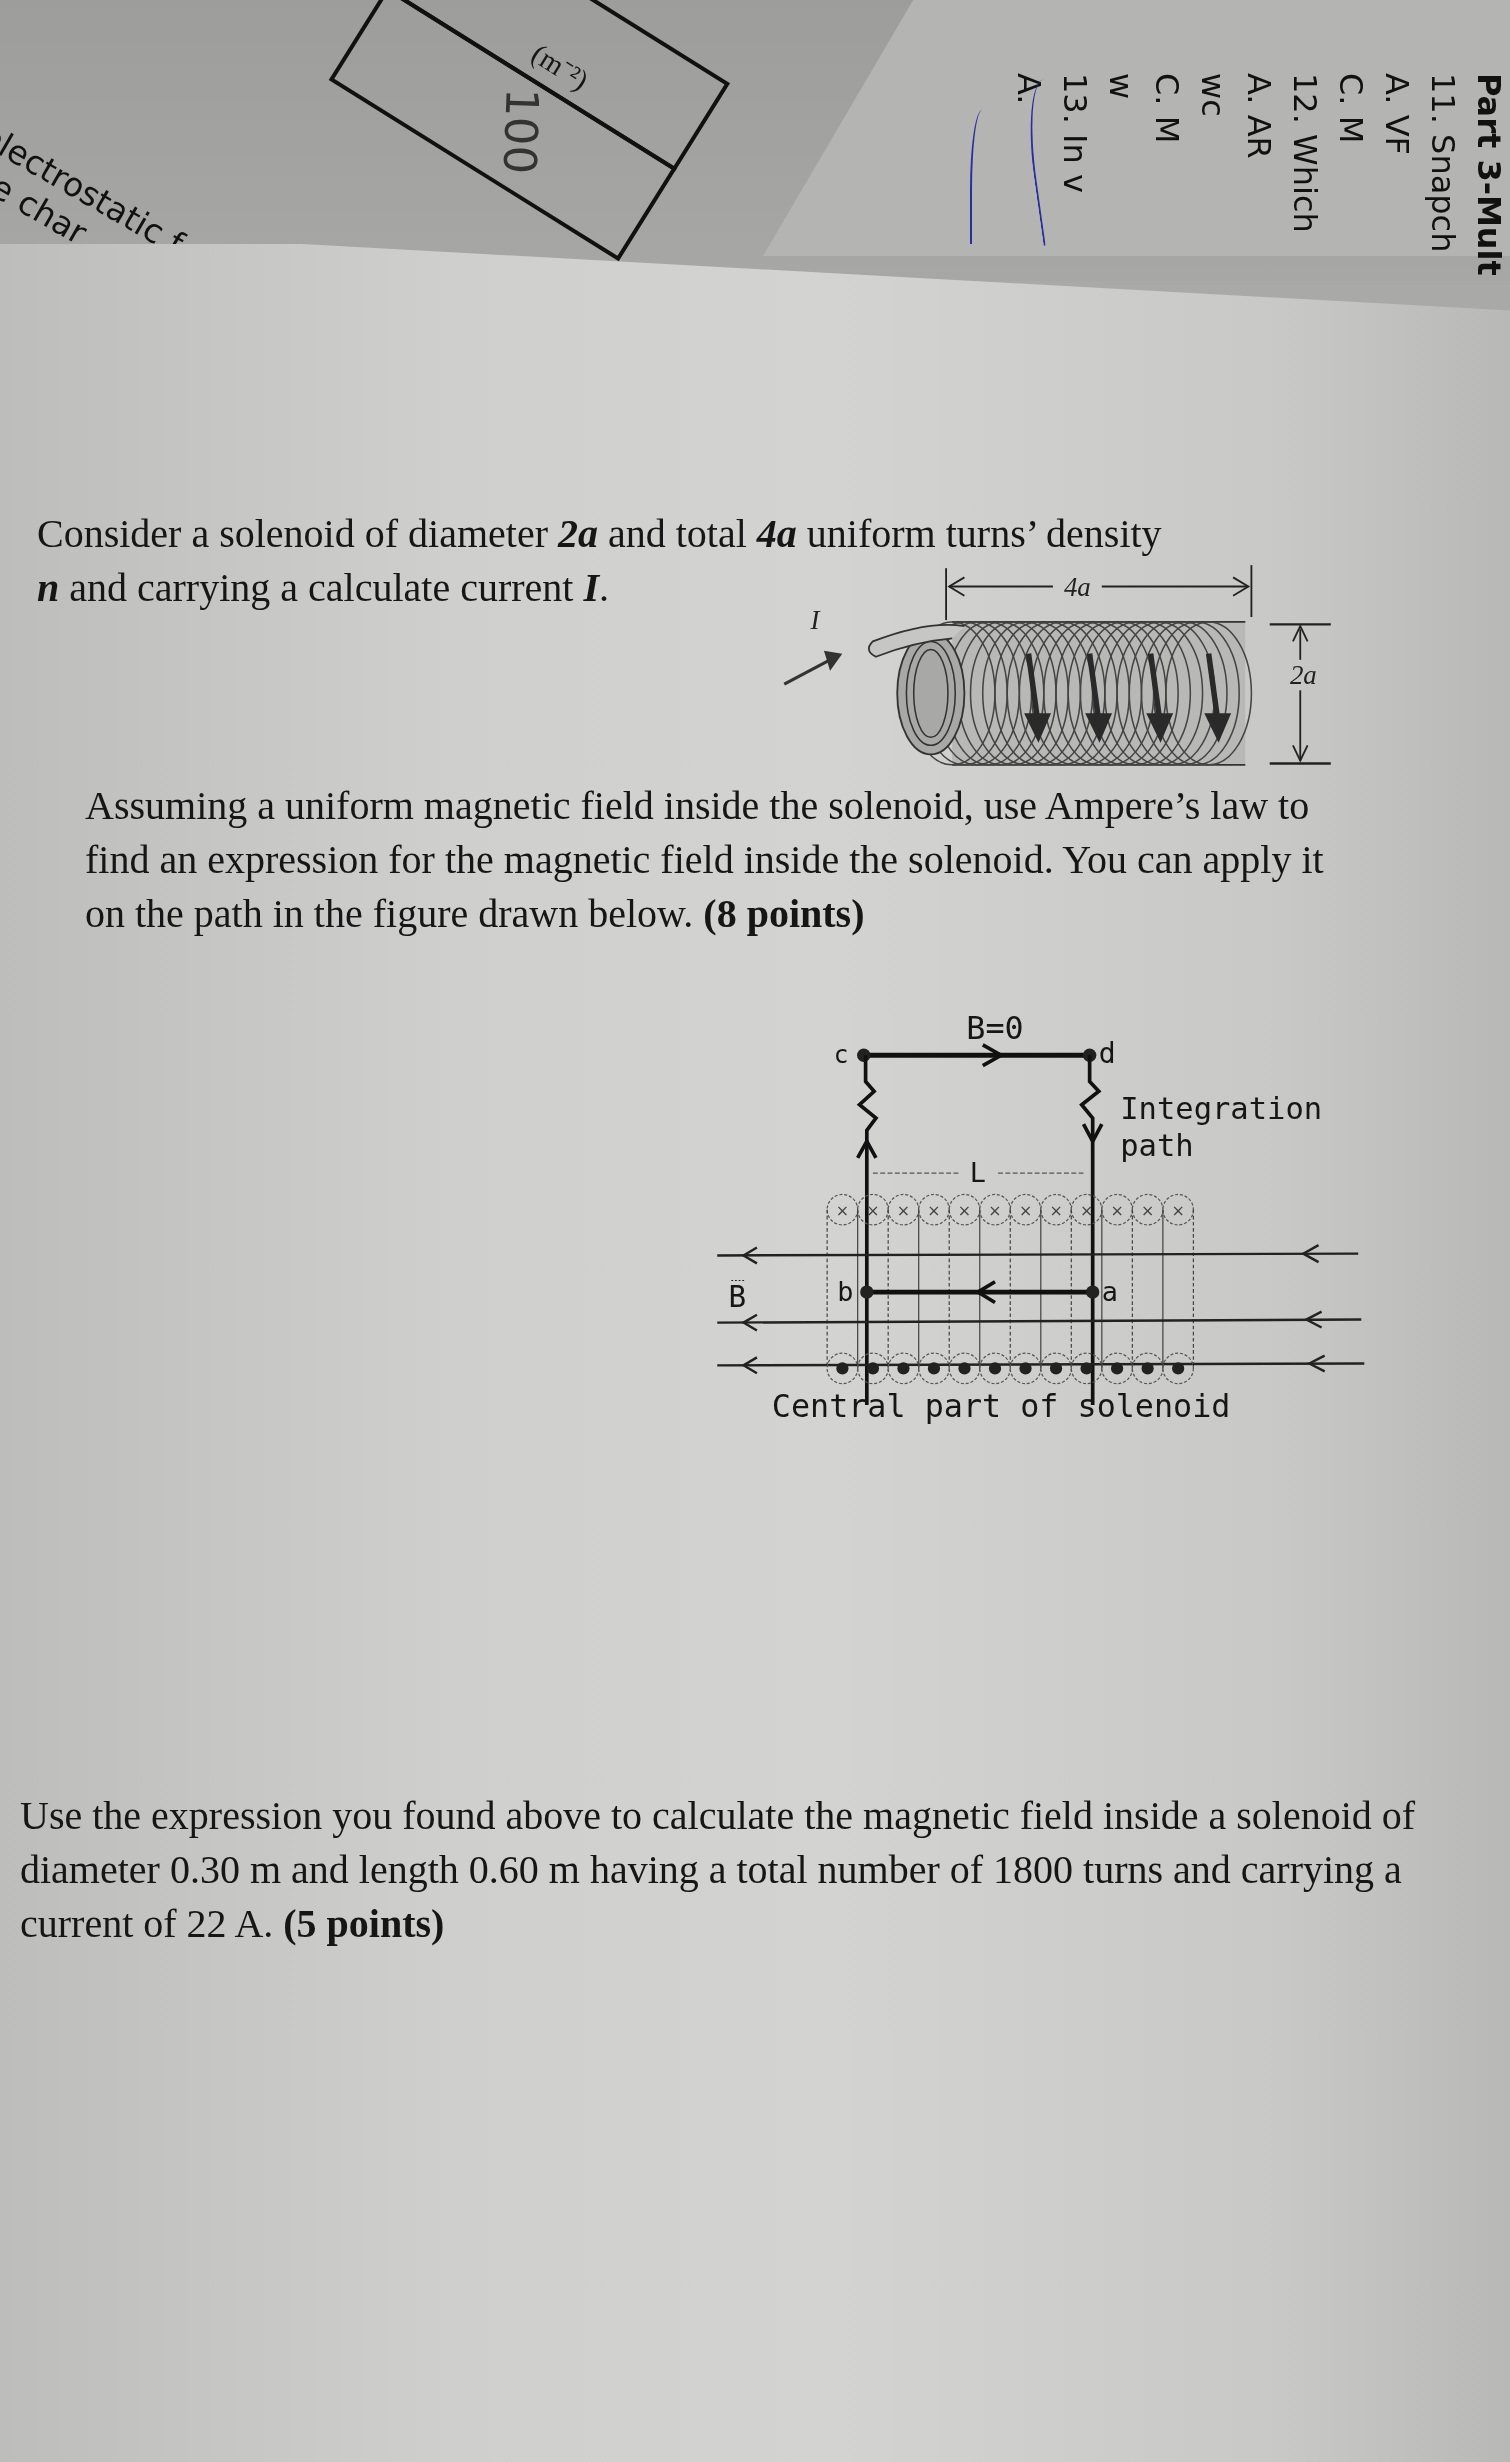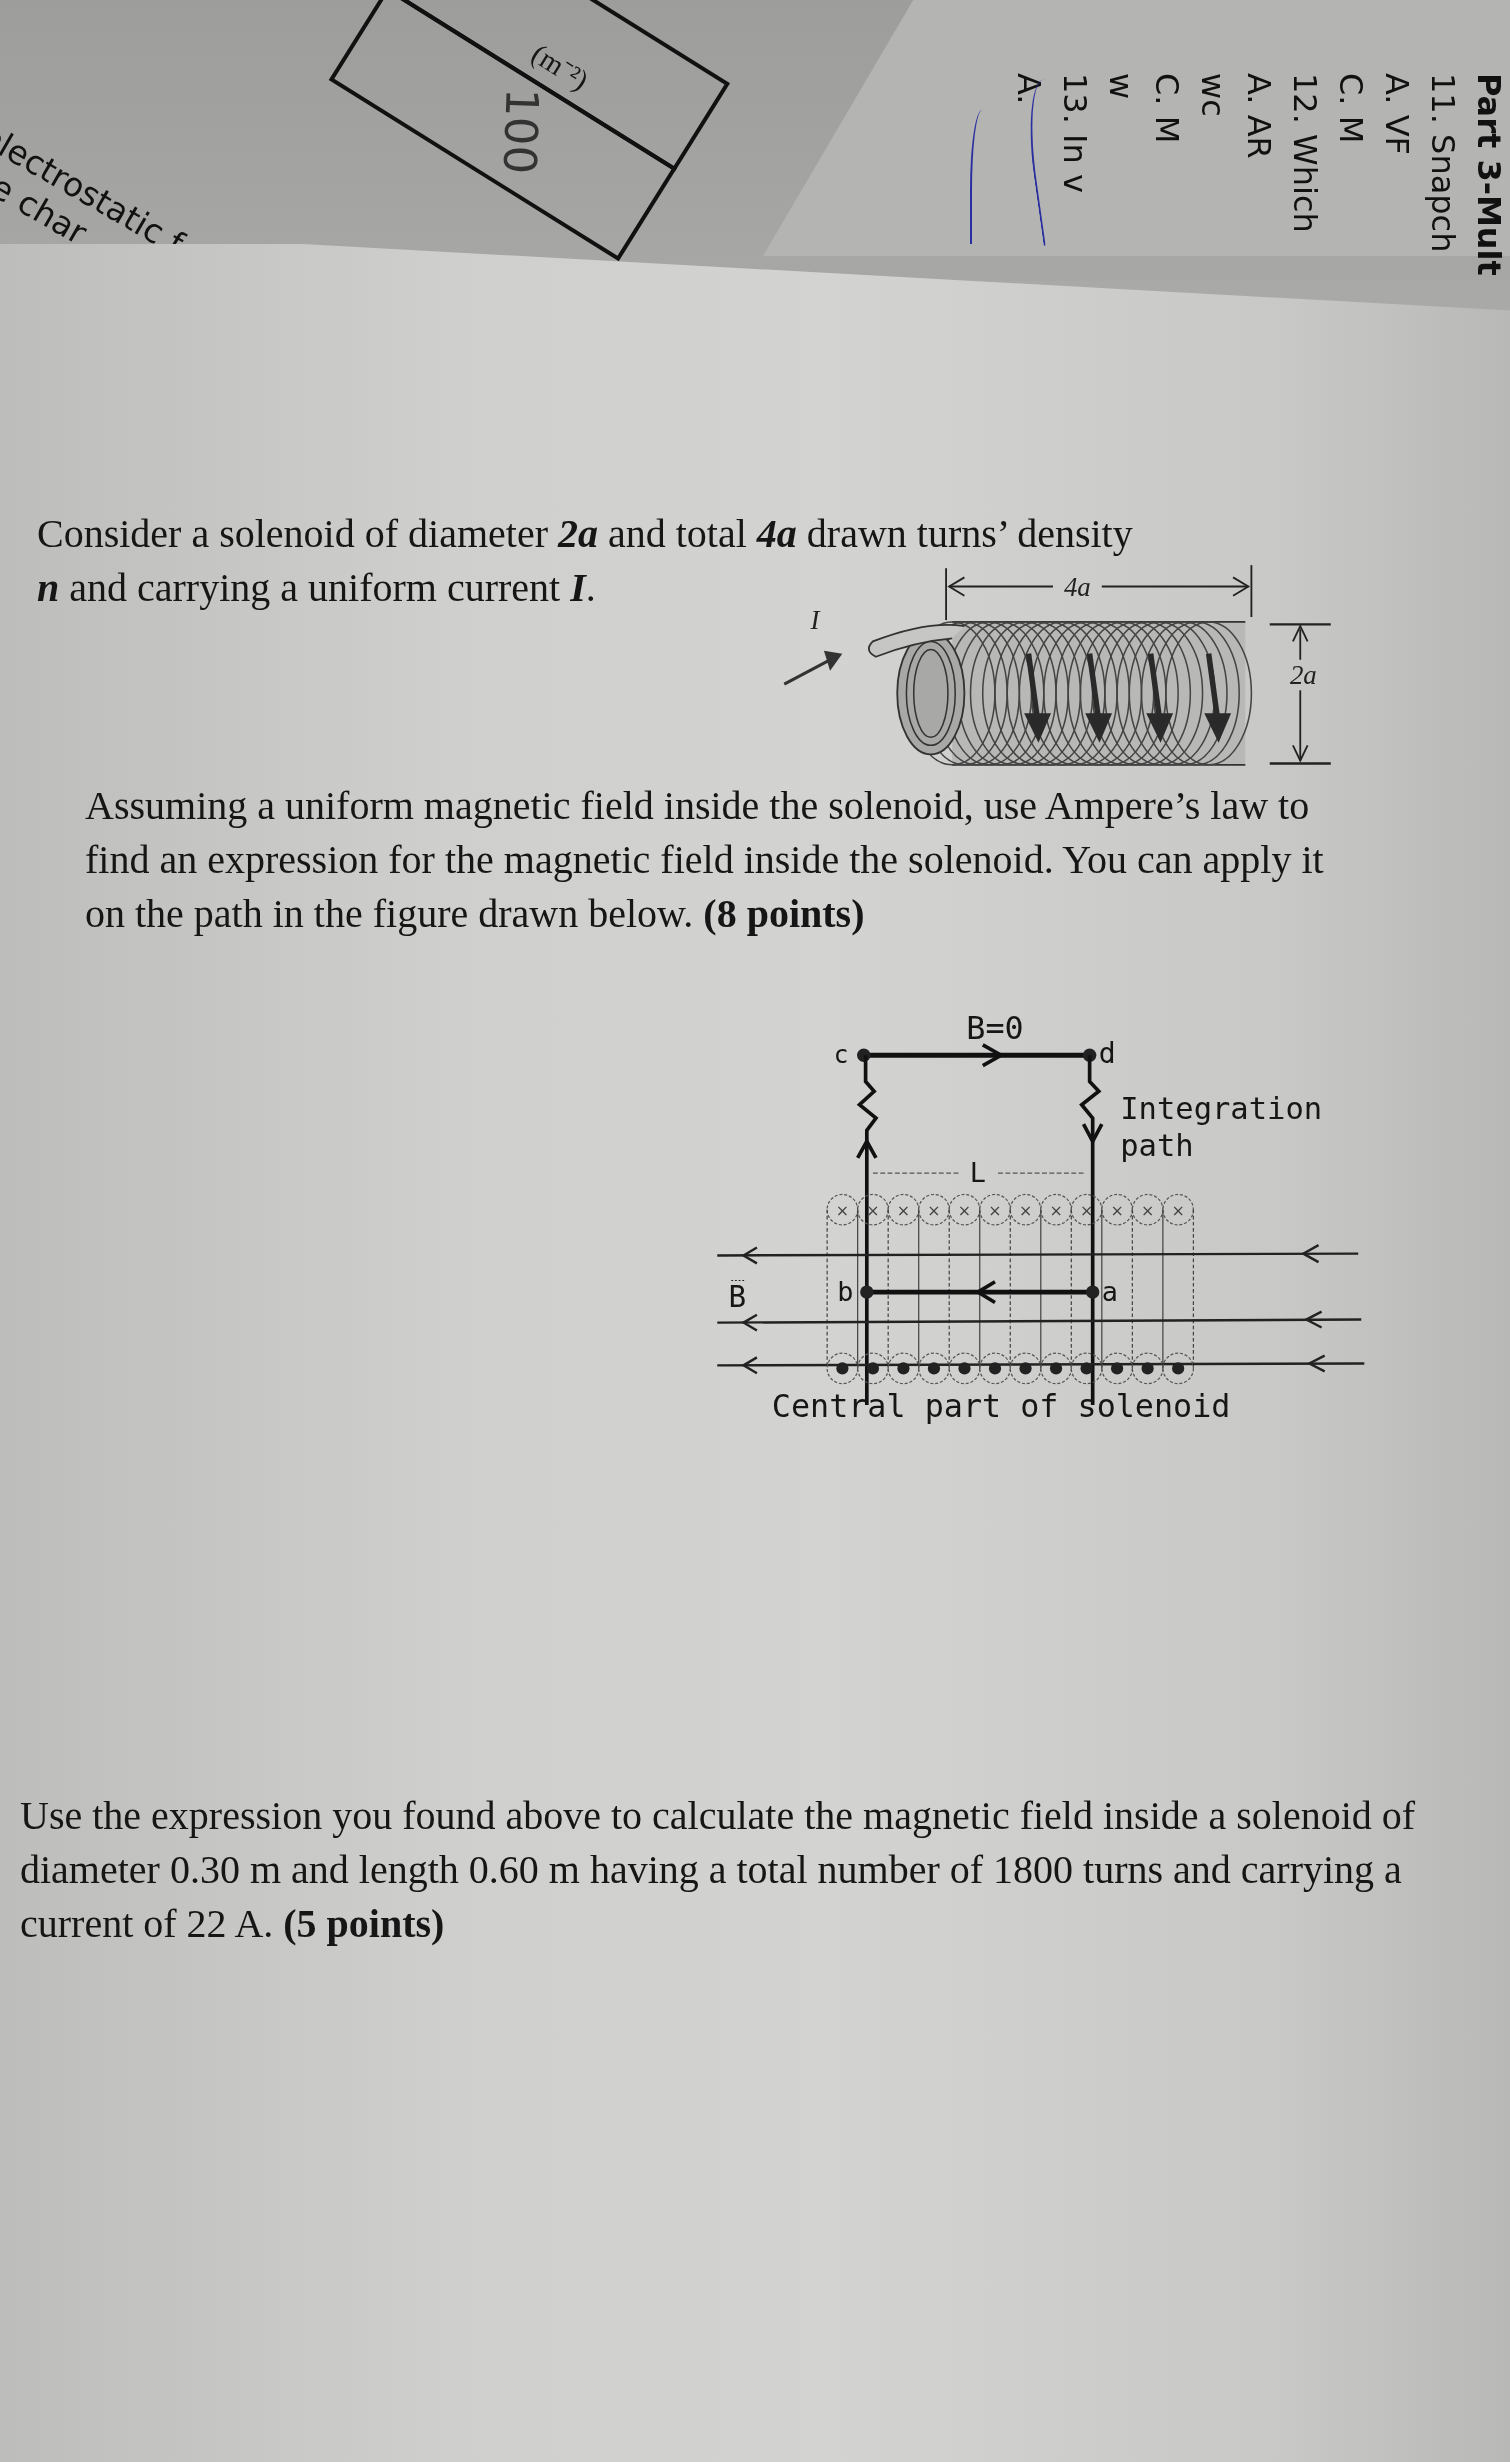--- a/index.html
+++ b/index.html
@@ -92,22 +92,22 @@
   <div>      w</div>
   <div>13. In v</div>
   <div>A.</div>
 </div>
 <div class="blue-mark" style="left:1032px;top:79px;width:37px;height:165px;transform:rotate(-8deg);"></div>
 <div class="blue-mark" style="left:970px;top:110px;width:18.3px;height:134px;"></div>
 
 <div class="front-paper"></div>
 
 <div class="text-block intro">
-  <div><span>Consider a solenoid of diameter </span><span class="bi">2a</span><span> and total </span><span class="bi">4a</span><span> drawn turns’ density</span></div>
-  <div><span class="bi">n</span><span> and carrying a uniform current </span><span class="bi">I</span><span>.</span></div>
+  <div><span>Consider a solenoid of diameter </span><span class="bi">2a</span><span> and total </span><span class="bi">4a</span><span> uniform turns’ density</span></div>
+  <div><span class="bi">n</span><span> and carrying a calculate current </span><span class="bi">I</span><span>.</span></div>
 </div>
 
 <svg class="solenoid-fig" viewBox="0 0 940 360">
 
   <line x1="290" y1="10" x2="290" y2="95" stroke="#222" stroke-width="3"></line>
   <line x1="790" y1="5" x2="790" y2="90" stroke="#222" stroke-width="3"></line>
   <line x1="295" y1="40" x2="465" y2="40" stroke="#222" stroke-width="3"></line>
   <line x1="545" y1="40" x2="785" y2="40" stroke="#222" stroke-width="3"></line>
   <polyline points="320,25 295,40 320,55" fill="none" stroke="#222" stroke-width="3"></polyline>
   <polyline points="760,25 785,40 760,55" fill="none" stroke="#222" stroke-width="3"></polyline>

